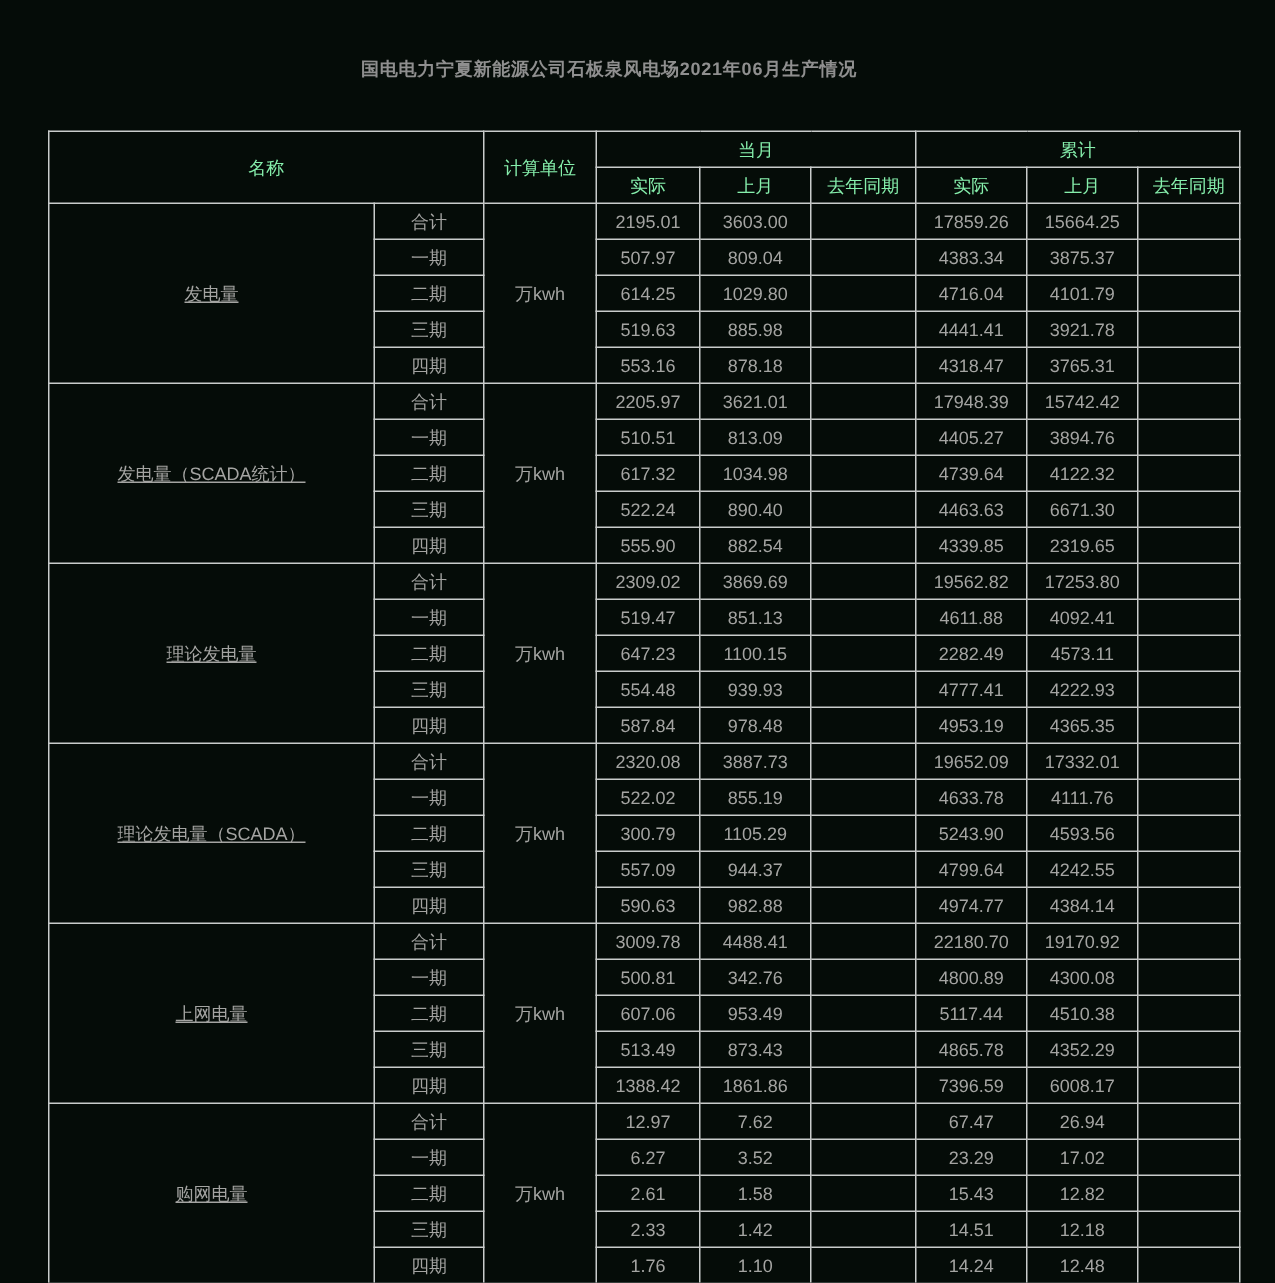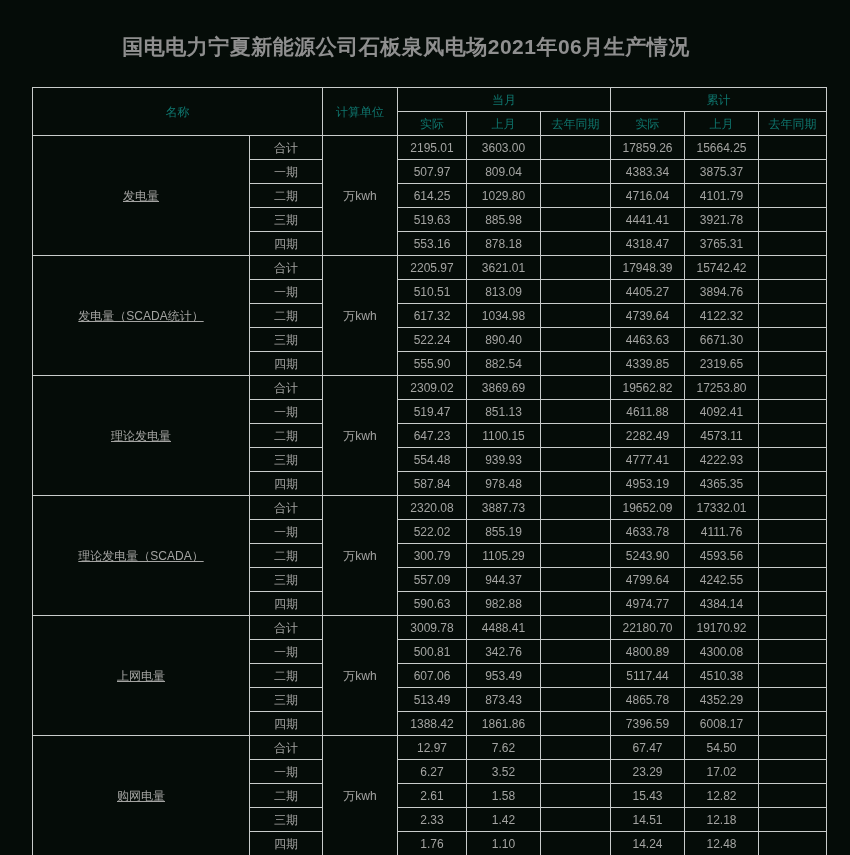--- a/index.html
+++ b/index.html
@@ -16,21 +16,21 @@
     width: 850px;
     height: 855px;
     background: #050c08;
   }
   .title-wrap {
     width: 812px;
     padding-top: 35px;
     text-align: center;
   }
   .report-title {
-    font-size: 21px;
+    font-size: 12px;
     font-weight: bold;
     color: #8f8f8f;
     letter-spacing: 0.5px;
     line-height: 23px;
   }
   table.report {
     margin-left: 32px;
     margin-top: 29px;
     border-collapse: collapse;
     table-layout: fixed;
@@ -45,21 +45,21 @@
     text-align: center;
     vertical-align: middle;
     font-size: 12px;
     font-weight: normal;
     color: #a4a4a2;
     line-height: 14px;
     overflow: hidden;
     white-space: nowrap;
   }
   table.report th {
-    color: #0f766e;
+    color: #86efac;
   }
   td.name-cell {
     color: #a0a09e;
     text-decoration: underline;
   }
   td.num-cell {
     color: #a8a8a5;
   }
 </style>
 </head>
@@ -336,21 +336,21 @@
           <td class="num-cell"></td>
         </tr>
         <tr>
           <td rowspan="5" class="name-cell">购网电量</td>
           <td>合计</td>
           <td rowspan="5">万kwh</td>
           <td class="num-cell">12.97</td>
           <td class="num-cell">7.62</td>
           <td class="num-cell"></td>
           <td class="num-cell">67.47</td>
-          <td class="num-cell">54.50</td>
+          <td class="num-cell">26.94</td>
           <td class="num-cell"></td>
         </tr>
         <tr>
           <td>一期</td>
           <td class="num-cell">6.27</td>
           <td class="num-cell">3.52</td>
           <td class="num-cell"></td>
           <td class="num-cell">23.29</td>
           <td class="num-cell">17.02</td>
           <td class="num-cell"></td>

